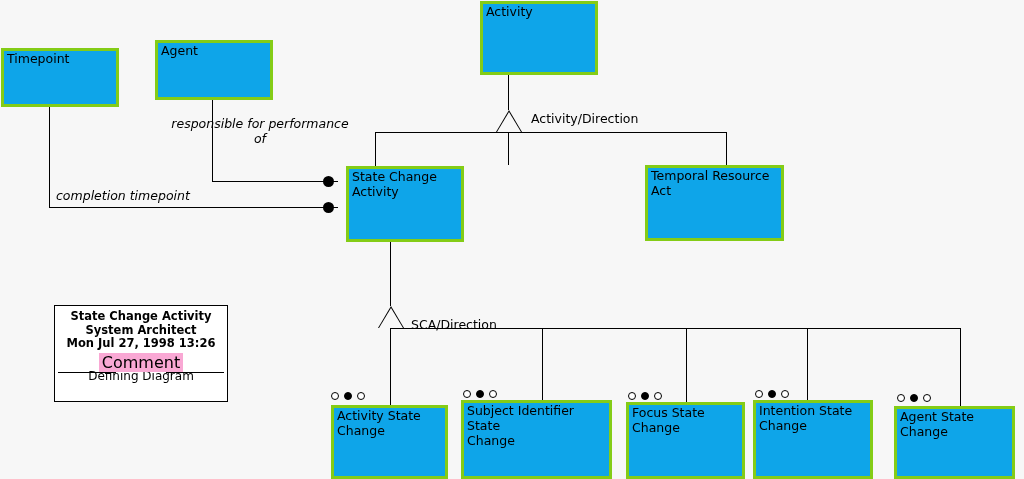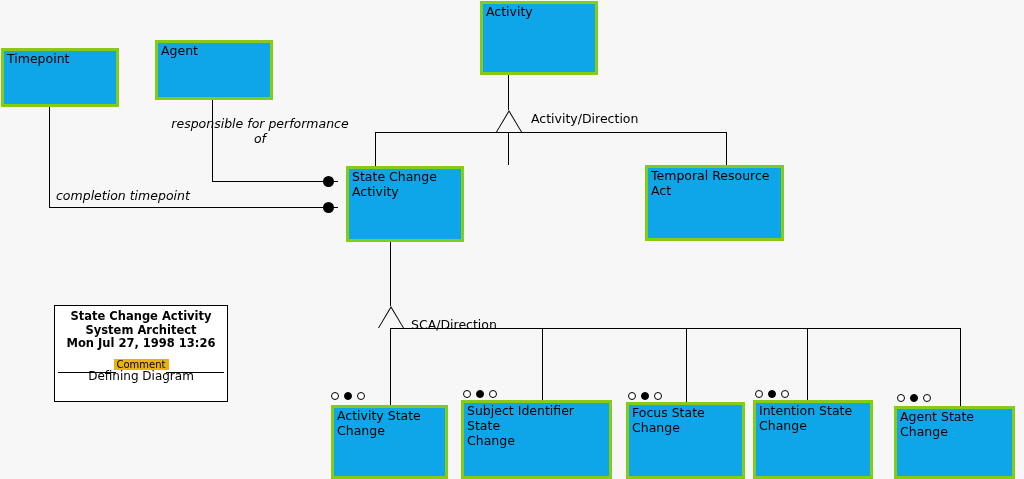--- a/index.html
+++ b/index.html
@@ -139,23 +139,23 @@
   #legend .lsep .bar {
     position: absolute;
     top: 7px;
     height: 0;
     border-top: 1px solid #000;
   }
   #legend .lsep .bar.left  { left: 3px;  width: 52px; }
   #legend .lsep .bar.right { right: 3px; width: 52px; }
   #legend .lsep span {
     position: relative;
-    font-size: 10px;
+    font-size: 16px;
     line-height: 14px;
-    background: #eab308;
+    background: #f9a8d4;
     padding: 0 3px;
     margin-top: 12px;
   }
   #legend .lbody {
     font-size: 12px;
     line-height: 14px;
     padding-top: 2px;
   }
 </style>
 </head>

